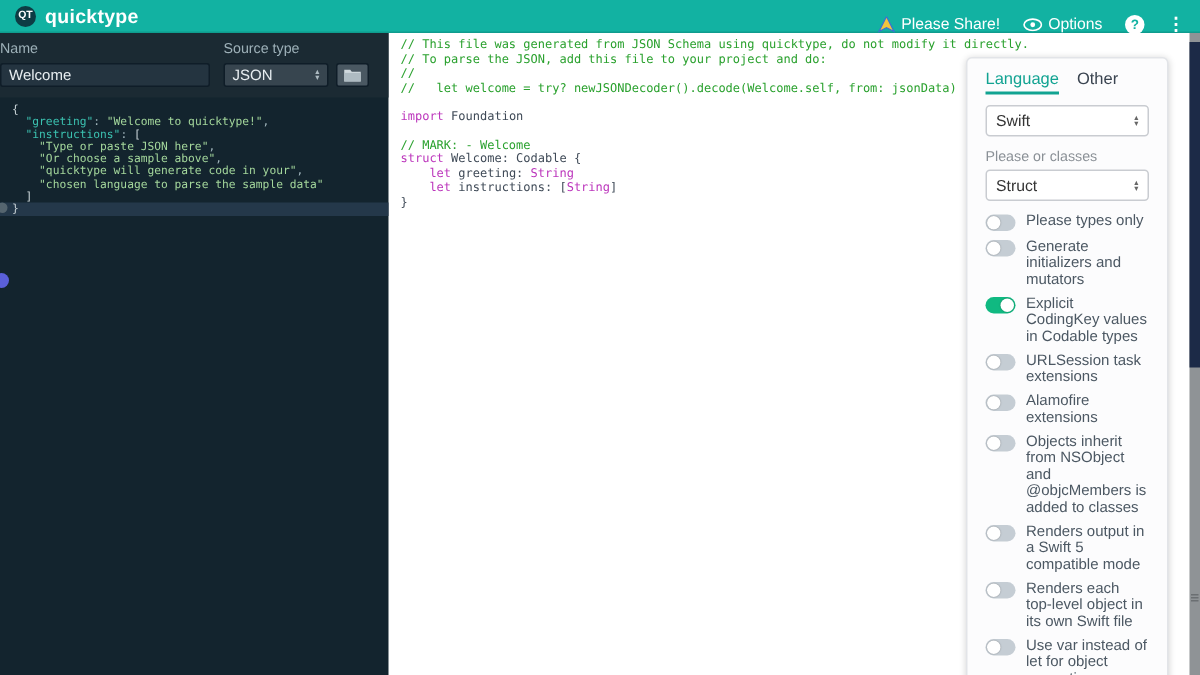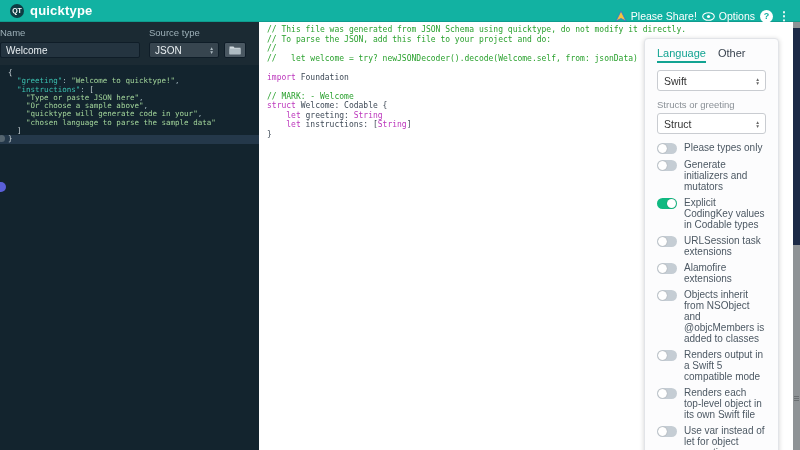--- a/index.html
+++ b/index.html
@@ -7,21 +7,21 @@
   body { font-family:"Liberation Sans", sans-serif; background:#ffffff; position:relative; }
 
   
   .header { position:absolute; left:0; top:0; width:800px; height:22px;
     background:#12b2a2; display:flex; align-items:center; padding:0 10px;
     border-bottom:1px solid rgba(0,0,0,0.12); z-index:30; }
   .logo-circle { width:14px; height:14px; border-radius:50%; background:#0d3c44;
     color:#fff; font-size:7px; font-weight:bold; display:flex; align-items:center;
     justify-content:center; margin-right:6px; }
   .app-title { color:#fff; font-size:13px; font-weight:bold; letter-spacing:0.2px; }
-  .header-right { margin-left:auto; display:flex; align-items:center; gap:5px; color:#fff; font-size:10.5px;margin-top:11px; }
+  .header-right { margin-left:auto; display:flex; align-items:center; gap:15px; color:#fff; font-size:10.5px;margin-top:11px; }
   .hr-item { display:flex; align-items:center; gap:4px; cursor:pointer; }
   .help-circle { width:13px; height:13px; border-radius:50%; background:#fff; color:#12b2a2;
     font-size:9px; font-weight:bold; display:flex; align-items:center; justify-content:center; }
   .kebab { font-size:12px; font-weight:bold; letter-spacing:0; line-height:12px; }
 
   
   .left-panel { position:absolute; left:0; top:22px; width:259px; height:428px;
     background:#13242e; z-index:10; }
   .lp-form { background:#1b2a33; padding:5px 8px 7px 0; display:flex; gap:9px; }
   .lp-col { display:flex; flex-direction:column; }
@@ -188,21 +188,21 @@
     <div class="tab active">Language</div>
     <div class="tab">Other</div>
   </div>
   <div class="select-light">
     <span>Swift</span>
     <span class="stepper">
         <span>▴</span>
         <span>▾</span>
       </span>
   </div>
-  <div class="field-label">Structs or greeting</div>
+  <div class="field-label">Please or classes</div>
   <div class="select-light">
     <span>Struct</span>
     <span class="stepper">
         <span>▴</span>
         <span>▾</span>
       </span>
   </div>
   <div class="toggles">
       <div class="toggle-row">
         <span class="pill">

